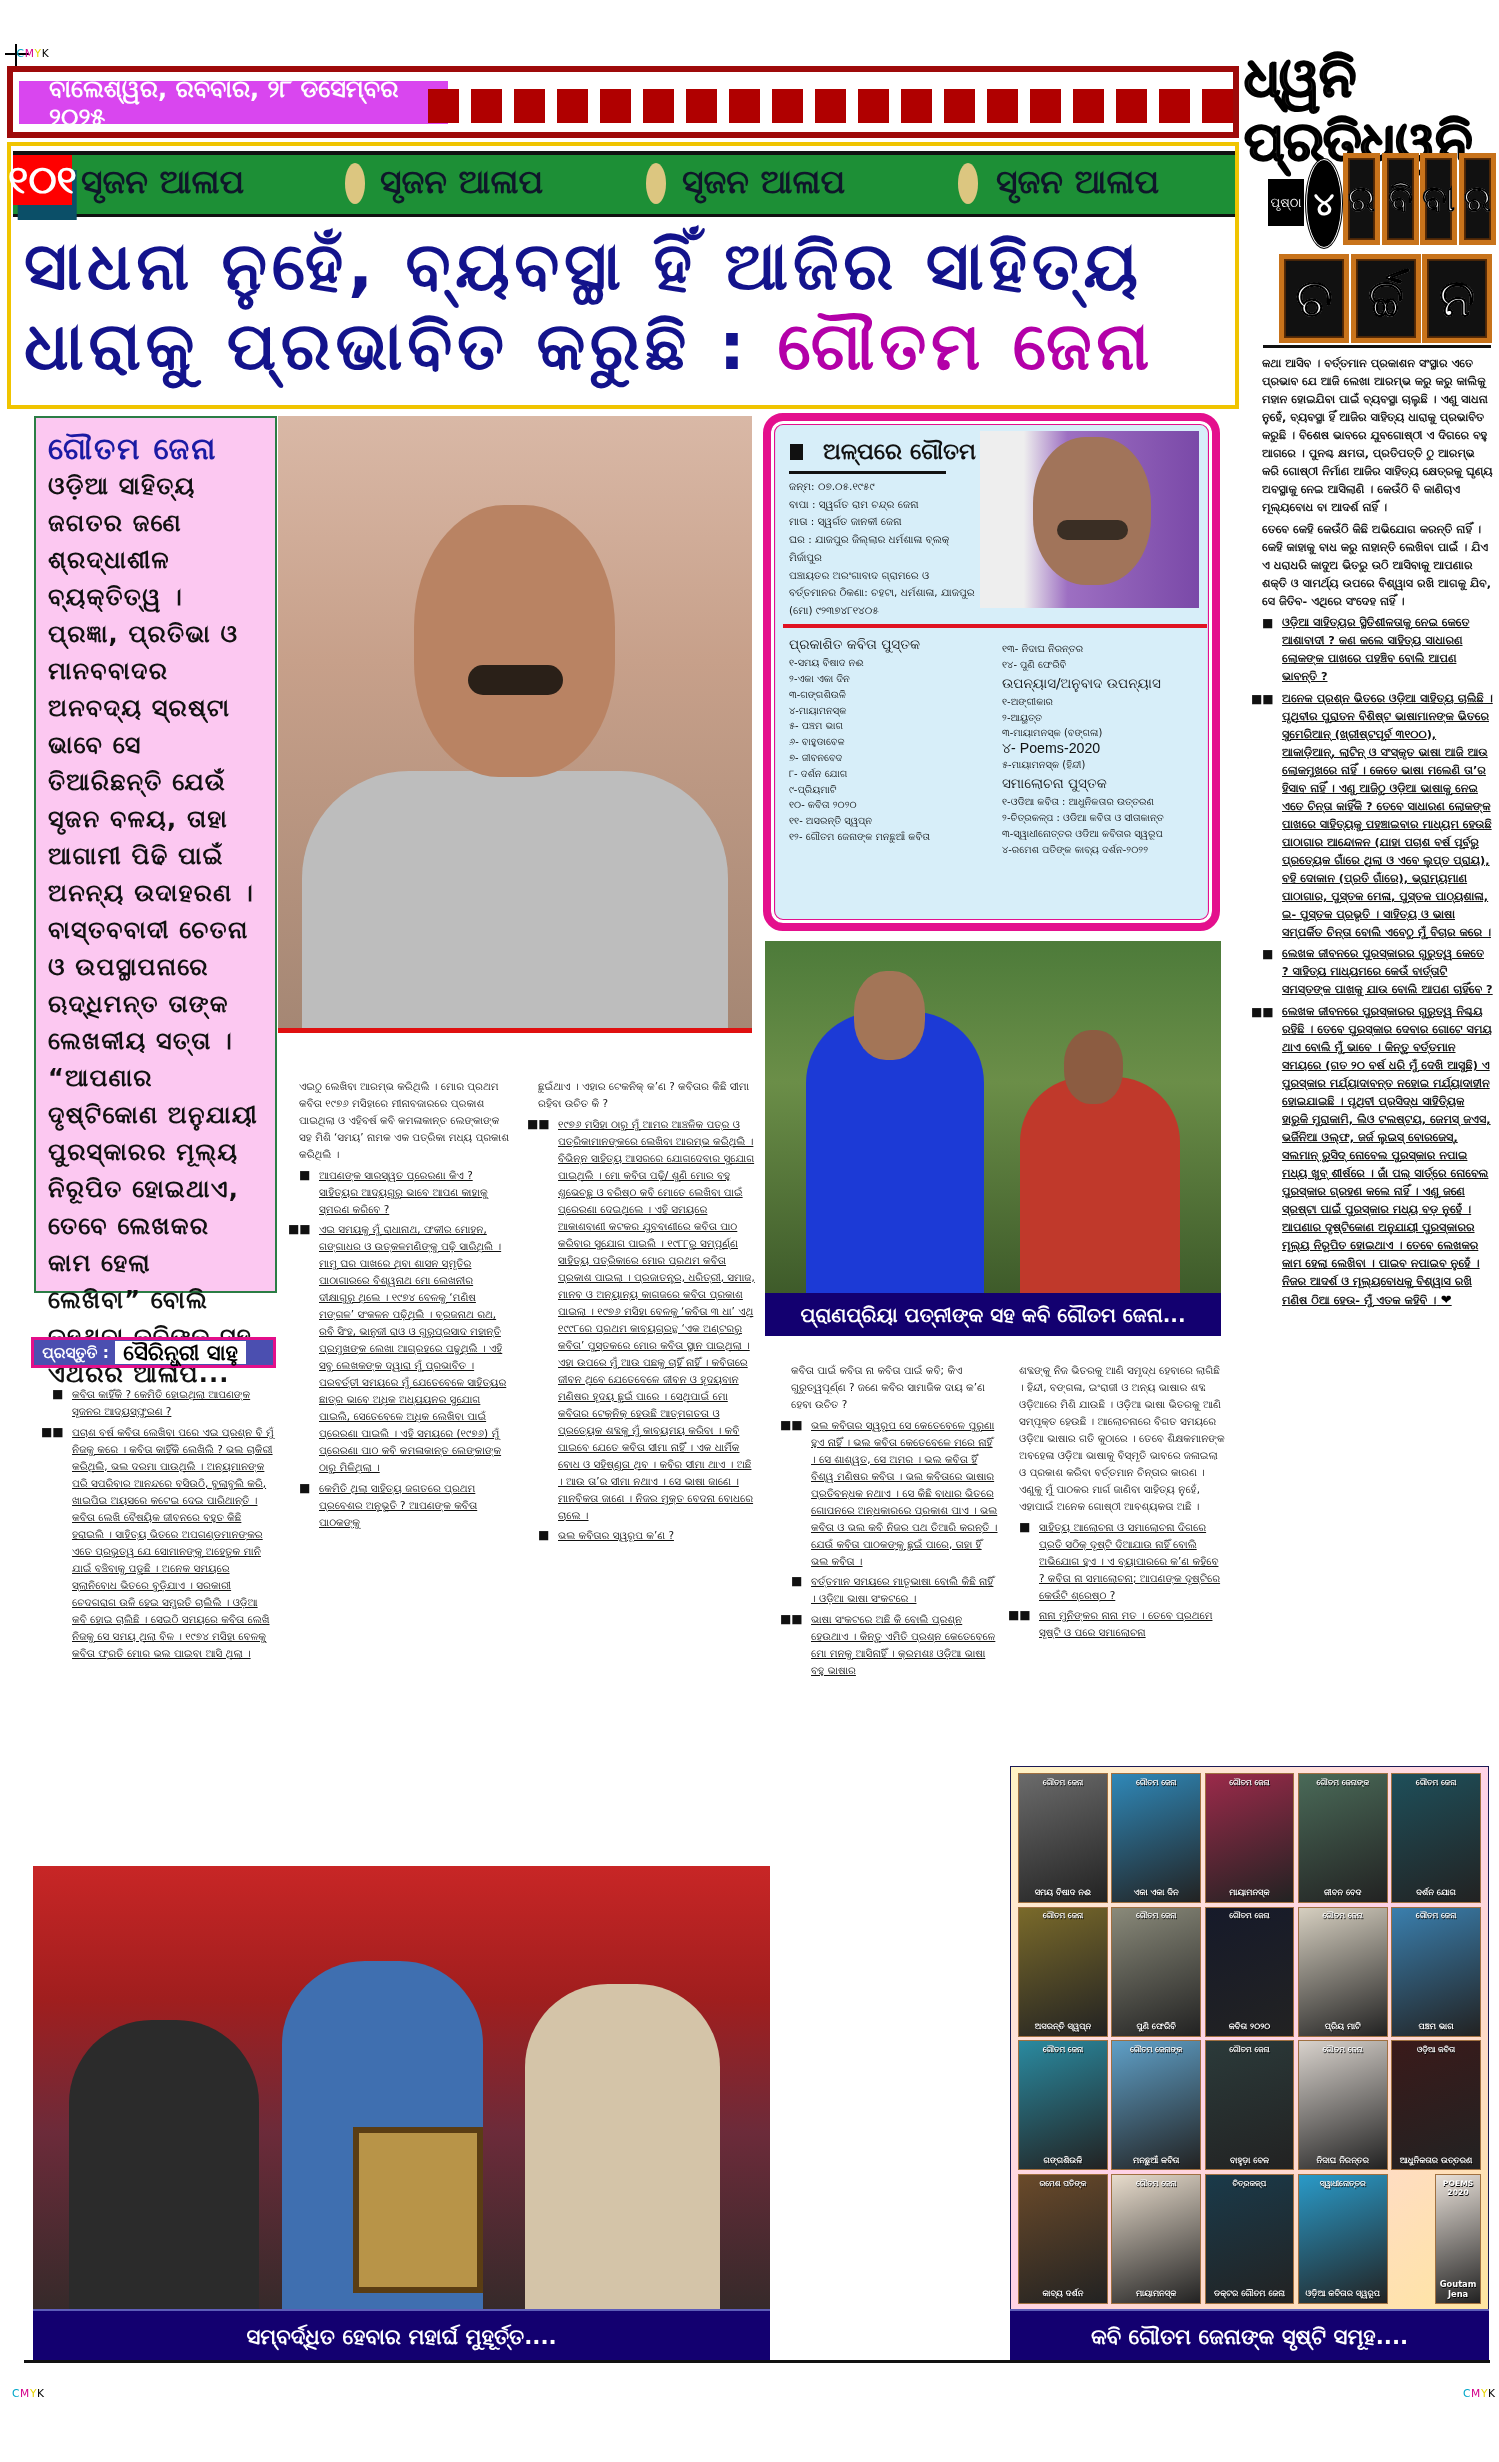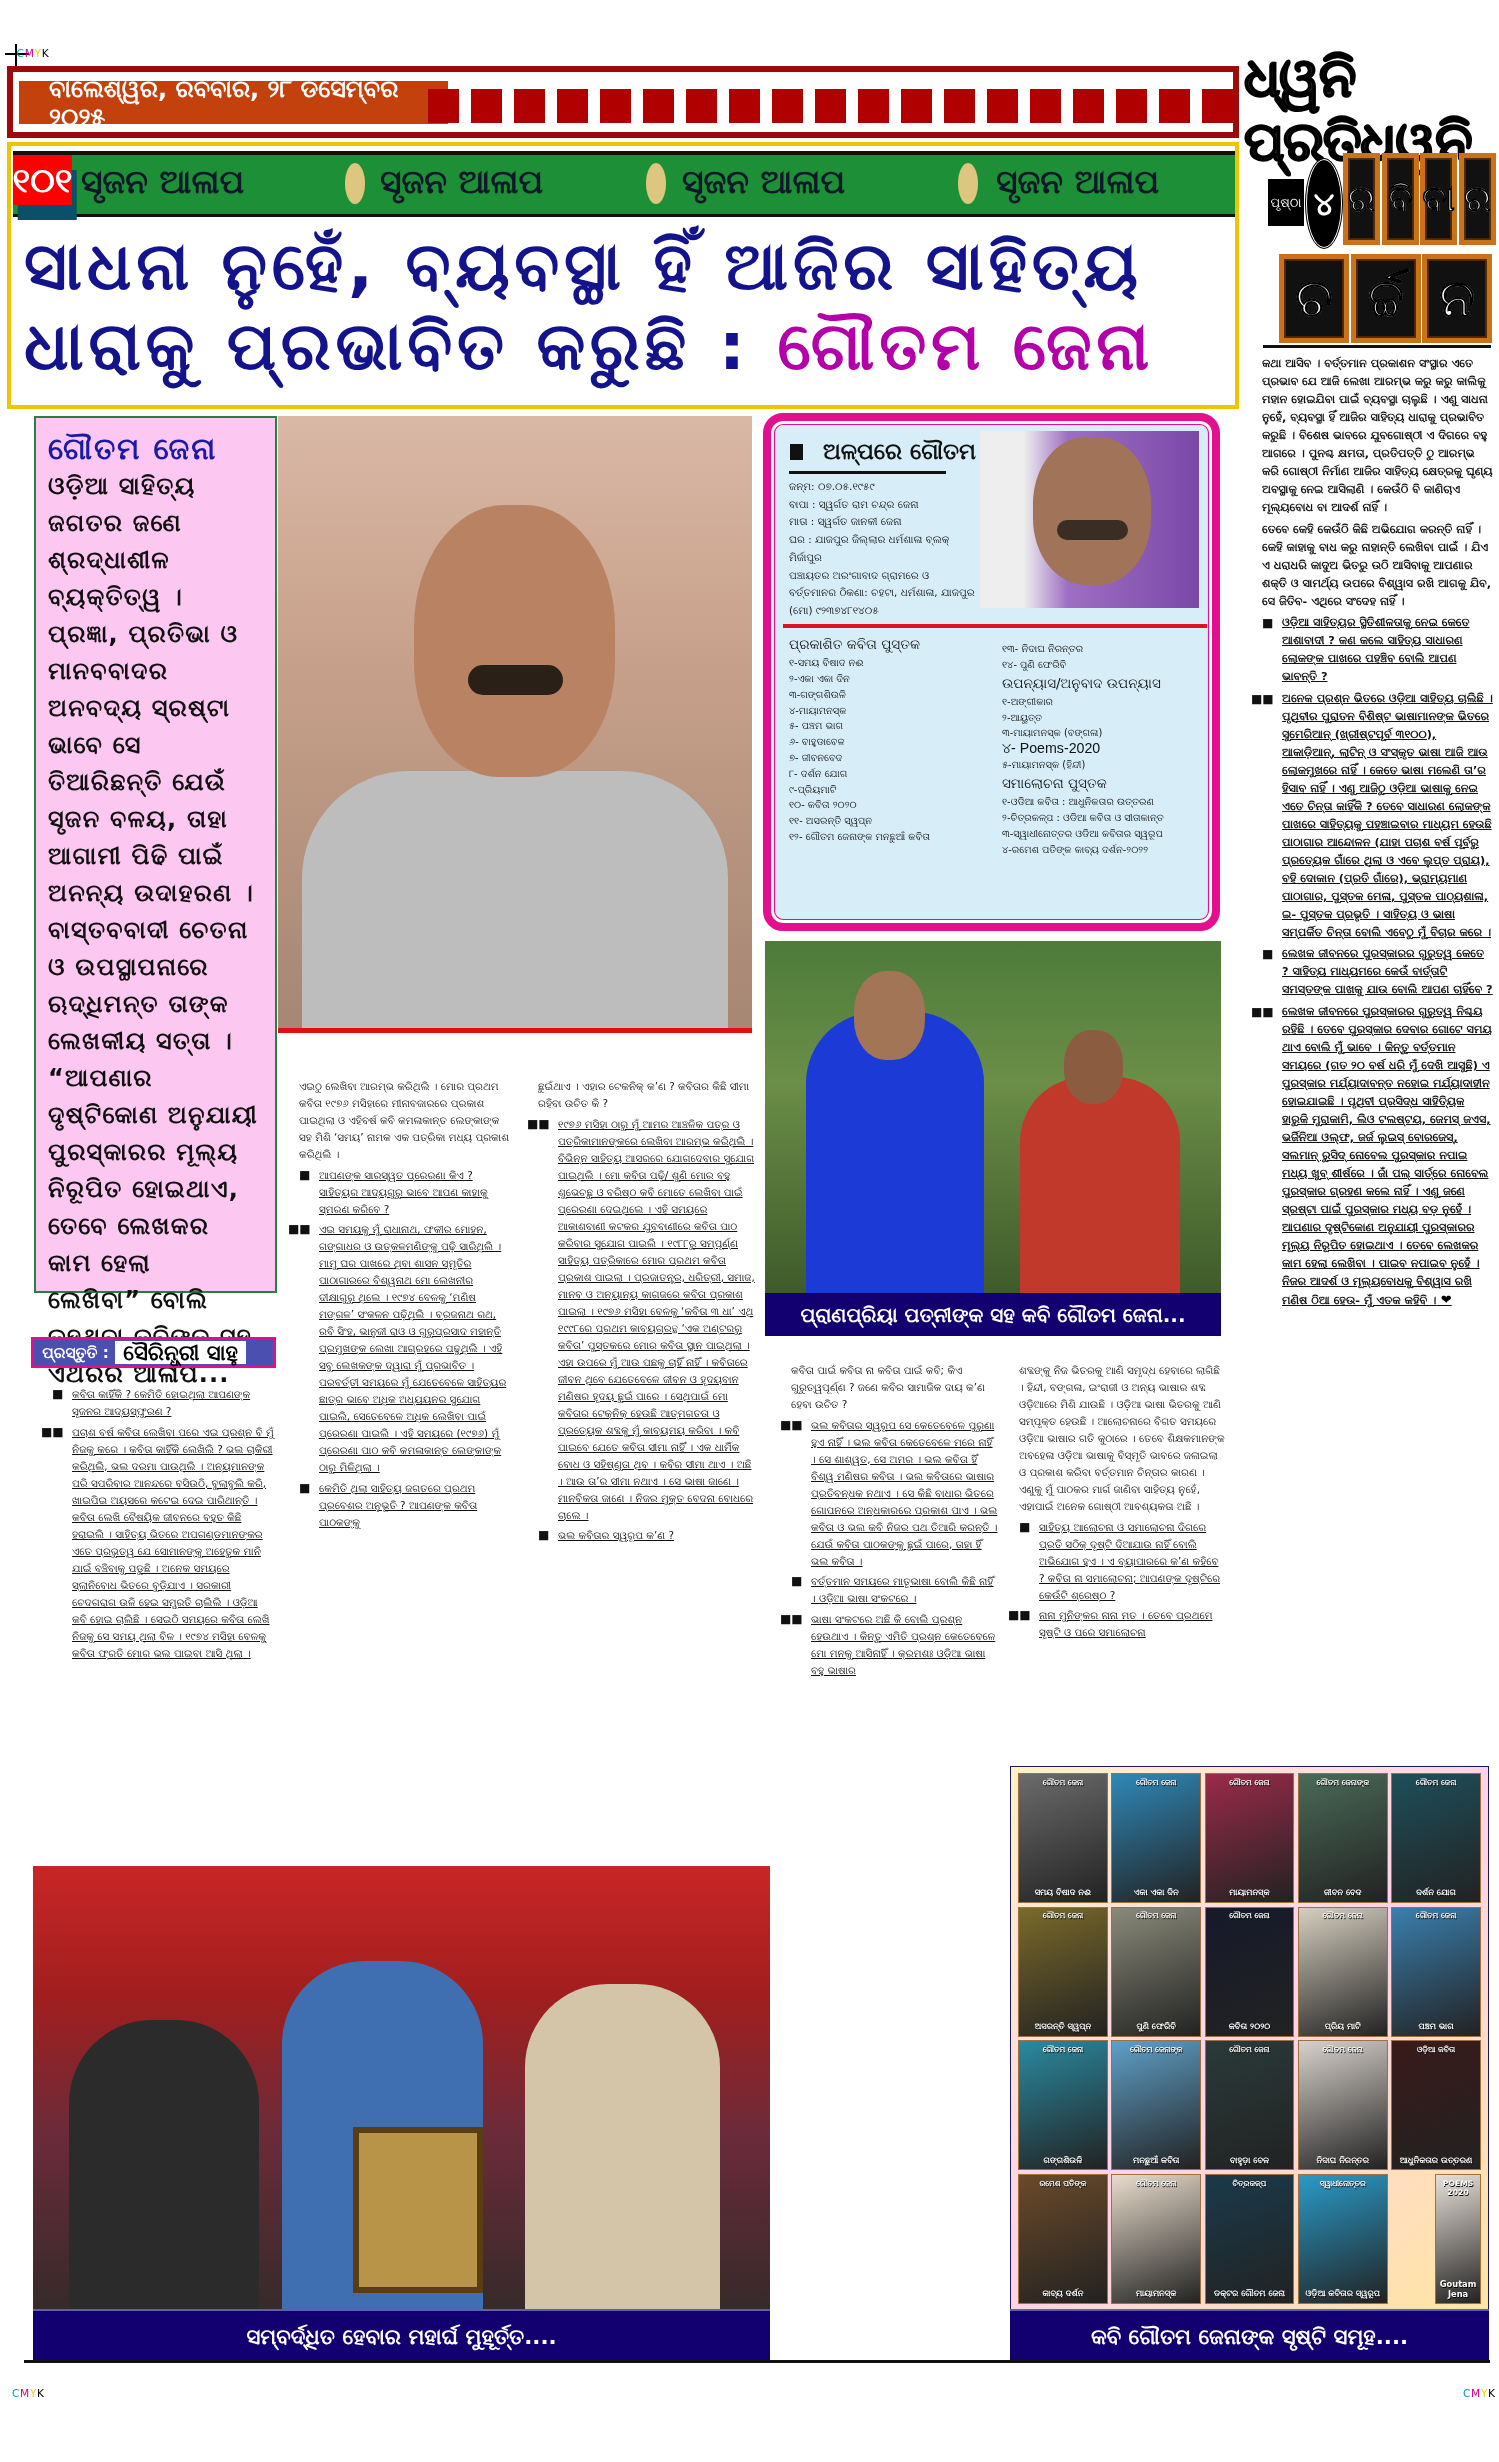--- a/index.html
+++ b/index.html
@@ -6,36 +6,36 @@
   html, body { width: 1500px; height: 2462px; background: #ffffff; overflow: hidden; }
   body { position: relative; font-family: "DejaVu Sans", sans-serif; color: #111; }
 
   
   .reg { position: absolute; font-family: "DejaVu Sans", sans-serif; font-size: 10.7px; letter-spacing: 0.6px; }
   .reg .c { color: #00a6c8; } .reg .m { color: #d4008a; } .reg .y { color: #e8d400; } .reg .k { color: #000; }
   .crosshair { position: absolute; background: #000; }
 
   
   .topbar { position: absolute; left: 7.1px; top: 66px; width: 1232px; height: 72px; border: 6px solid #9e0a0a; background: #fff; }
-  .datebox { position: absolute; left: 6px; top: 9px; width: 429px; height: 43px; background: #c2410c; color: #fff; font-size: 24px; font-weight: bold; display: flex; align-items: center; padding-left: 30px; }
+  .datebox { position: absolute; left: 6px; top: 9px; width: 429px; height: 43px; background: #d946ef; color: #fff; font-size: 24px; font-weight: bold; display: flex; align-items: center; padding-left: 30px; }
   .stripes { position: absolute; left: 415px; top: 16.6px; right: 0; height: 34px; display: flex; gap: 12px; }
   .stripes span { display: block; width: 33px; height: 34px; background: #b00000; }
 
   .logo { position: absolute; left: 1244px; top: 65px; width: 249px; height: 89px; display: flex; align-items: center; justify-content: center; font-size: 54px; font-weight: bold; color: #222; -webkit-text-stroke: 1.8px #000; text-shadow: 1.8px 1.8px 0 #fff, -1.2px -1.2px 0 #fff; letter-spacing: -1.2px; }
   .page-tag { position: absolute; left: 1268px; top: 179px; width: 36px; height: 47px; background: #000; color: #fff; font-size: 13px; display: flex; align-items: center; justify-content: center; }
   .page-num { position: absolute; left: 1306px; top: 159px; width: 36px; height: 89px; background: #000; border: 1.8px solid #fff; outline: 1.2px solid #000; border-radius: 50%; color: #fff; font-size: 32px; font-weight: bold; display: flex; align-items: center; justify-content: center; }
   .tile { position: absolute; background: #111; border: 5.3px solid #c8731b; box-shadow: inset 0 0 0 1.8px #5a2c06; color: #fff; font-weight: bold; display: flex; align-items: center; justify-content: center; -webkit-text-stroke: 0.6px #000; }
   .tile.sm { width: 37px; height: 92px; top: 153px; font-size: 36px; }
   .tile.lg { width: 70px; height: 89px; top: 254px; font-size: 52px; }
   .tile-underline { position: absolute; left: 1263px; top: 345px; width: 228px; height: 3px; background: #111; }
 
   
   .frame { position: absolute; left: 7.1px; top: 142px; width: 1232px; height: 267px; border: 4.1px solid #f0c400; border-bottom-width: 4.1px; }
   .green { position: absolute; left: 13px; top: 151px; width: 1222px; height: 66px; background: #1d8f36; border-top: 4.7px solid #111; border-bottom: 3.6px solid #111; display: flex; align-items: center; }
-  .issue { position: absolute; left: 0; top: 0; width: 59px; height: 50px; background: #ff0000; color: #fff; font-size: 34px; font-weight: bold; display: flex; align-items: center; justify-content: center; box-shadow: 4.7px 15px 0 #0b4f68; }
+  .issue { position: absolute; left: 0; top: 0; width: 59px; height: 50px; background: #ff0000; color: #fff; font-size: 39px; font-weight: bold; display: flex; align-items: center; justify-content: center; box-shadow: 4.7px 15px 0 #0b4f68; }
   .band-label { position: absolute; top: 7.1px; color: #0f172a; font-size: 33px; font-weight: bold; }
   .band-dot { position: absolute; top: 8.3px; width: 20px; height: 41px; border-radius: 50%; background: #dcc680; }
 
   .headline { position: absolute; left: 24px; width: 1208px; font-size: 66px; font-weight: bold; color: #13138c; white-space: nowrap; letter-spacing: 4.7px; }
   .headline .name { color: #b300a8; }
 
   
   .bio { position: absolute; left: 34px; top: 416px; width: 243px; height: 877px; background: #fcc8f1; border: 2.4px solid #2b7d45; padding: 10.7px 7.1px 0 12px; }
   .bio-name { color: #1b1aa3; font-size: 30px; font-weight: bold; line-height: 39px; letter-spacing: 1.8px; }
   .bio-text { font-size: 24px; font-weight: bold; line-height: 37px; letter-spacing: 1.2px; color: #111; }

